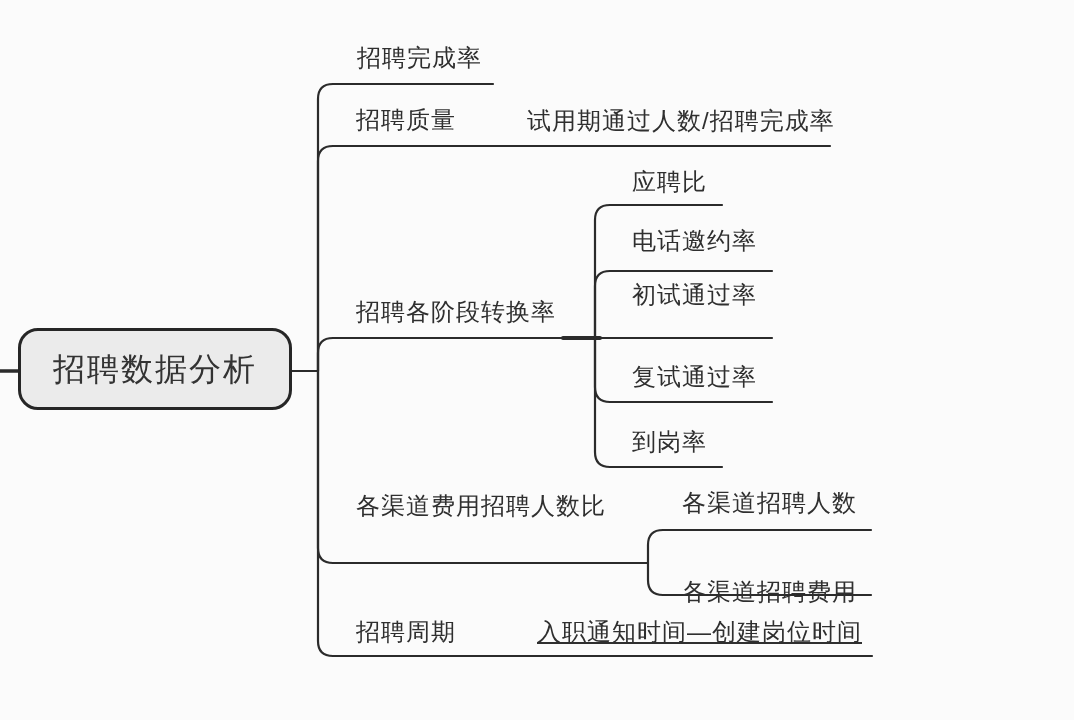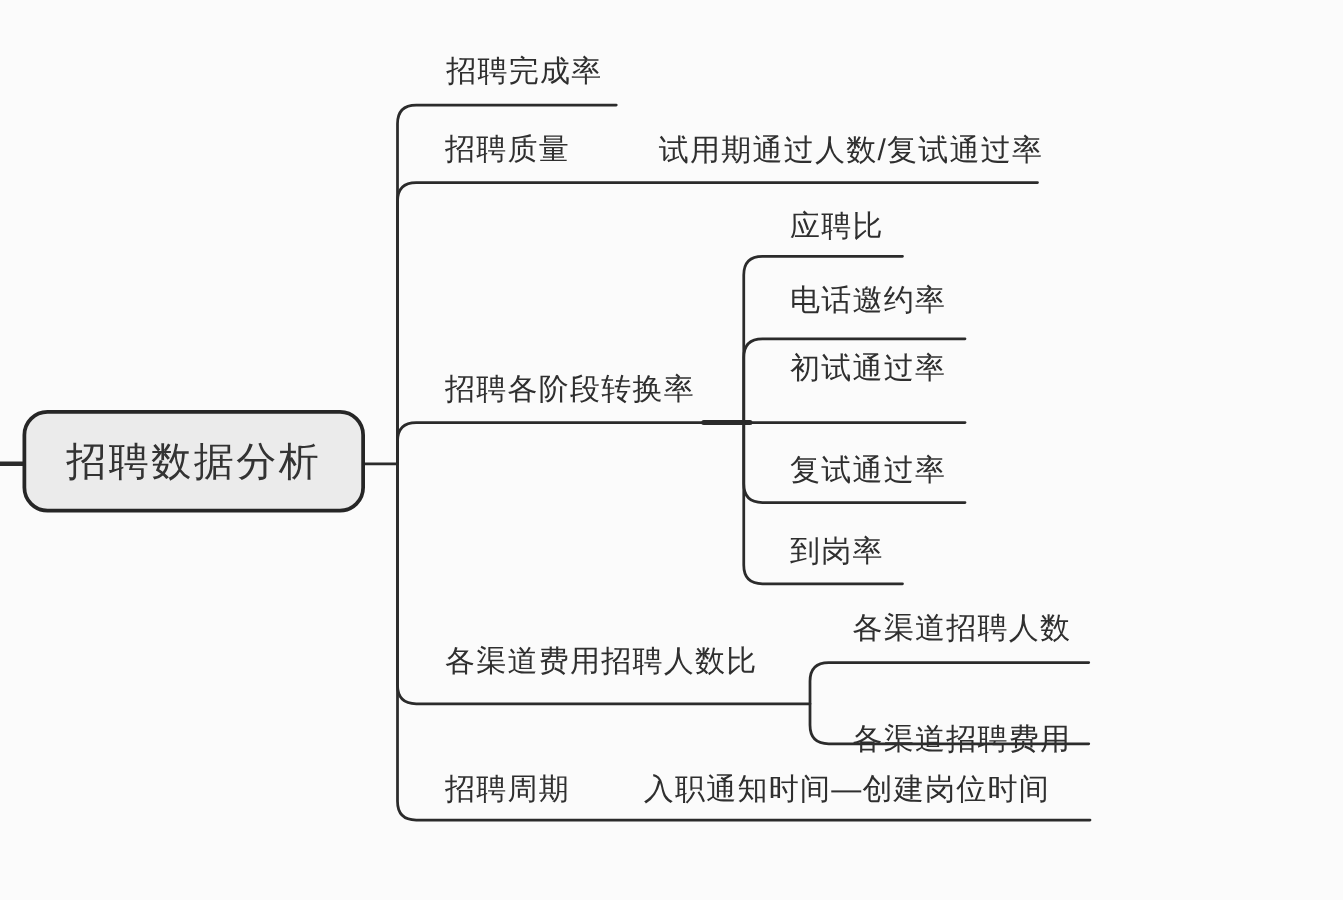--- a/index.html
+++ b/index.html
@@ -85,31 +85,31 @@
     </g>
   </svg>
 
   <div class="root-node">
     <span class="root-label">招聘数据分析</span>
   </div>
 
   <div class="node" style="left:357px; top:46px;text-align:right;">招聘完成率</div>
 
   <div class="node" style="left:356px; top:108px;">招聘质量</div>
-  <div class="node" style="left:527px; top:109px;">试用期通过人数/复试通过率</div>
+  <div class="node" style="left:527px; top:109px;">试用期通过人数/招聘完成率</div>
 
   <div class="node" style="left:356px; top:300px;">招聘各阶段转换率</div>
 
   <div class="node" style="left:632px; top:170px;">应聘比</div>
   <div class="node" style="left:632px; top:229px;">电话邀约率</div>
   <div class="node" style="left:632px; top:283px;text-align:center;">初试通过率</div>
   <div class="node" style="left:632px; top:365px;">复试通过率</div>
   <div class="node" style="left:632px; top:430px;">到岗率</div>
 
-  <div class="node" style="left:356px; top:518px;">各渠道费用招聘人数比</div>
+  <div class="node" style="left:356px; top:494px;">各渠道费用招聘人数比</div>
 
   <div class="node" style="left:682px; top:491px;">各渠道招聘人数</div>
   <div class="node" style="left:682px; top:556px;margin-top:24px;">各渠道招聘费用</div>
 
   <div class="node" style="left:356px; top:620px;">招聘周期</div>
-  <div class="node" style="left:515px; top:620px;">入职通知时间—创建岗位时间</div>
+  <div class="node" style="left:537px; top:620px;text-decoration:underline;">入职通知时间—创建岗位时间</div>
 
 </div>
 
 </body></html>

